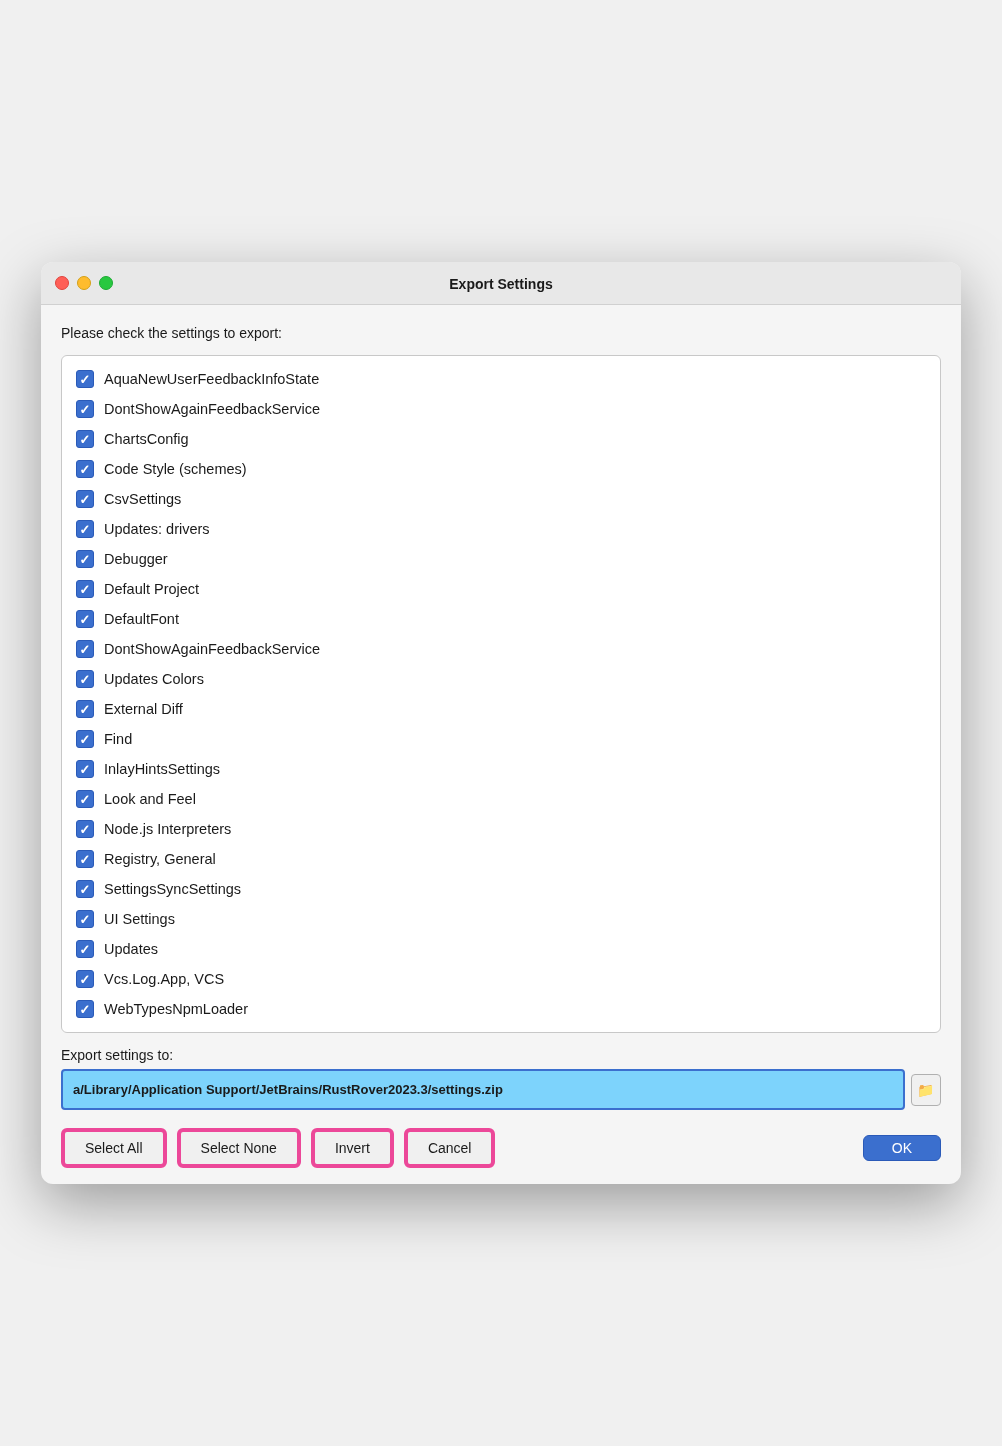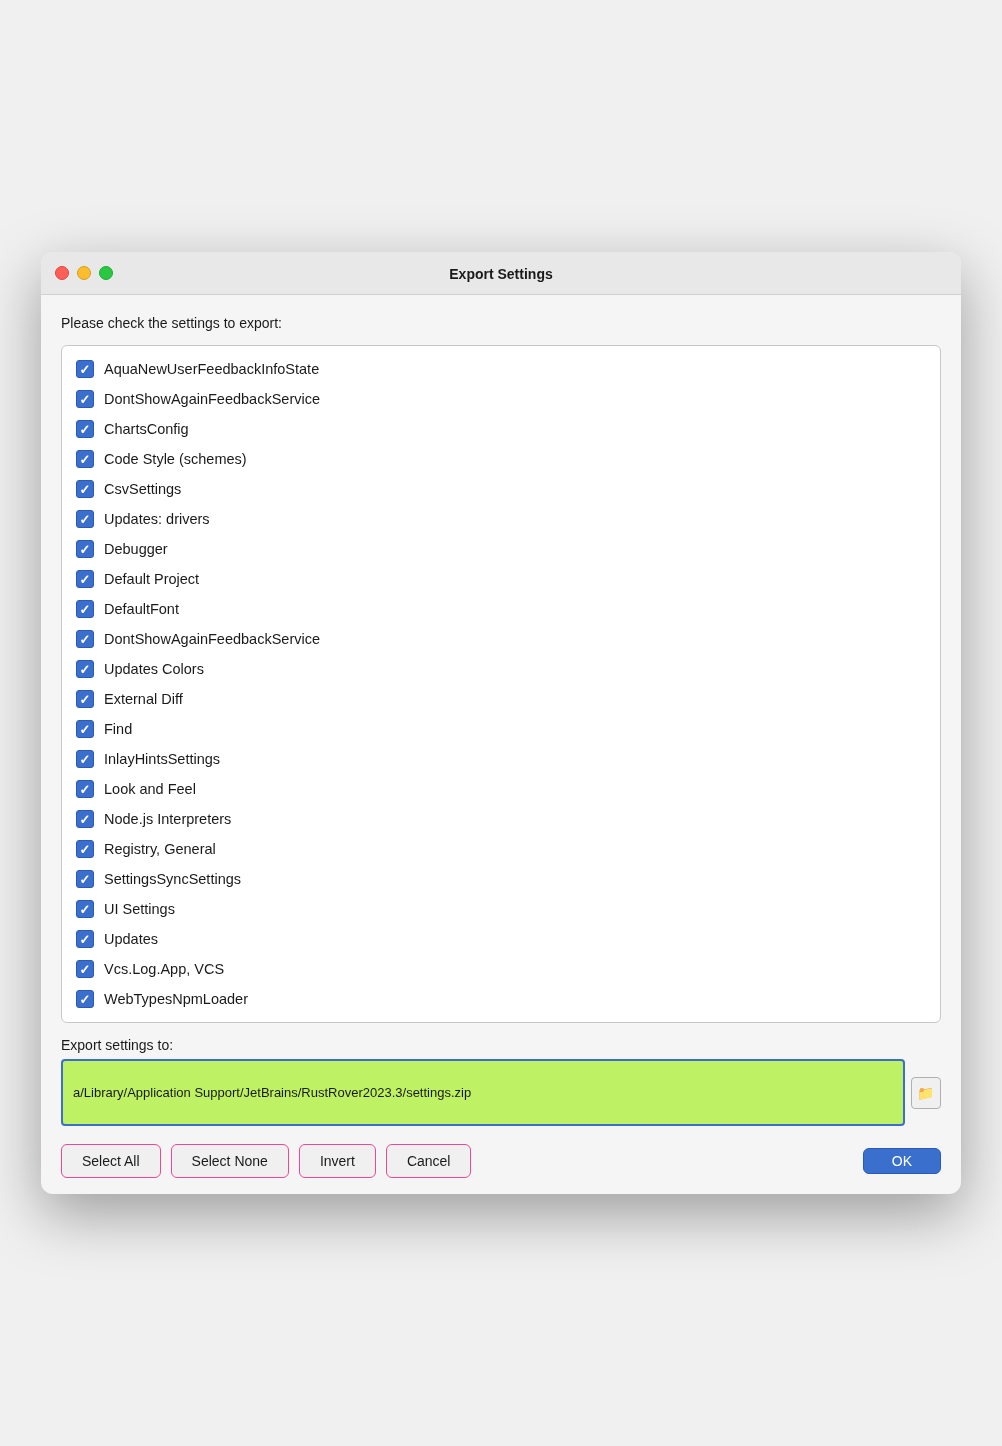--- a/index.html
+++ b/index.html
@@ -133,25 +133,26 @@
     .export-path-row {
       display: flex;
       align-items: center;
       gap: 6px;
     }
 
     .export-path-input {
       flex: 1;
       border: 2px solid #3b6fce;
       border-radius: 4px;
-      padding: 24px 10px;
+      padding: 11px 10px;
       font-size: 13px;
       color: #1a1a1a;
-      background: #bef264;
+      background: #7dd3fc;
       outline: none;
+      font-weight: bold;
     }
 
     .browse-button {
       width: 30px;
       height: 32px;
       border: 1px solid #b0b0b0;
       border-radius: 4px;
       background: #f0f0f0;
       display: flex;
       align-items: center;
@@ -170,21 +171,21 @@
       align-items: center;
       gap: 10px;
       padding-top: 4px;
     }
 
     .btn {
       padding: 8px 20px;
       border-radius: 6px;
       font-size: 14px;
       cursor: pointer;
-      border: 1px solid #ec4899;
+      border: 4px solid #ec4899;
       background: #f0f0f0;
       color: #1a1a1a;
       font-family: inherit;
     }
 
     .btn-primary {
       background: #3b6fce;
       border: 1px solid #2a5ab8;
       color: white;
       margin-left: auto;

